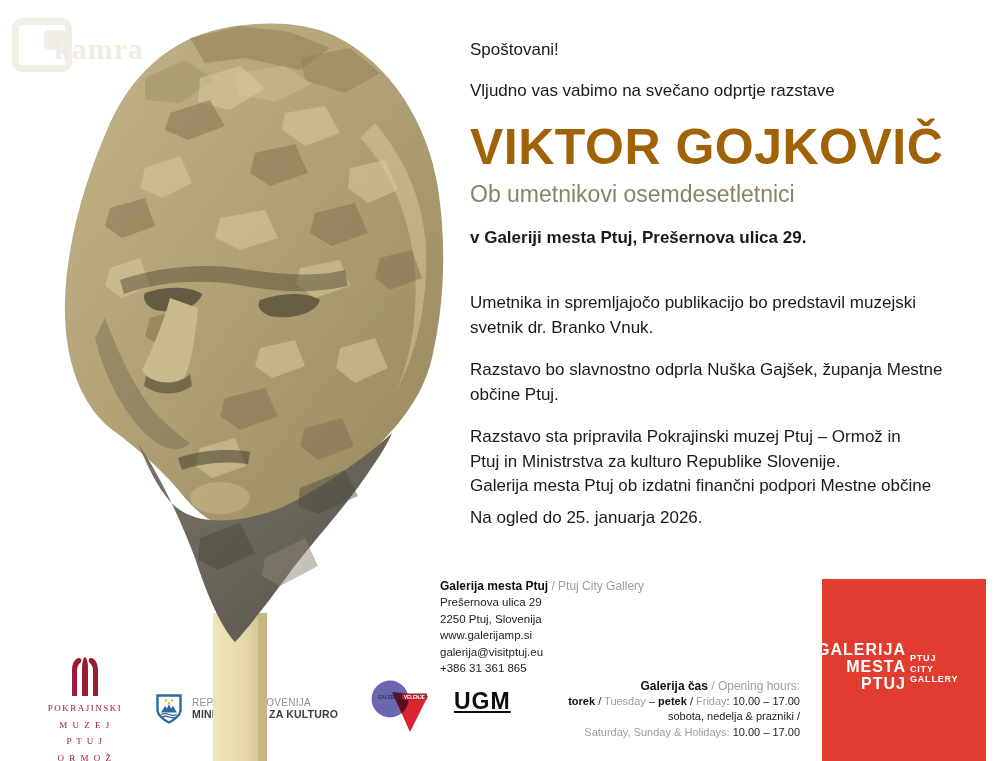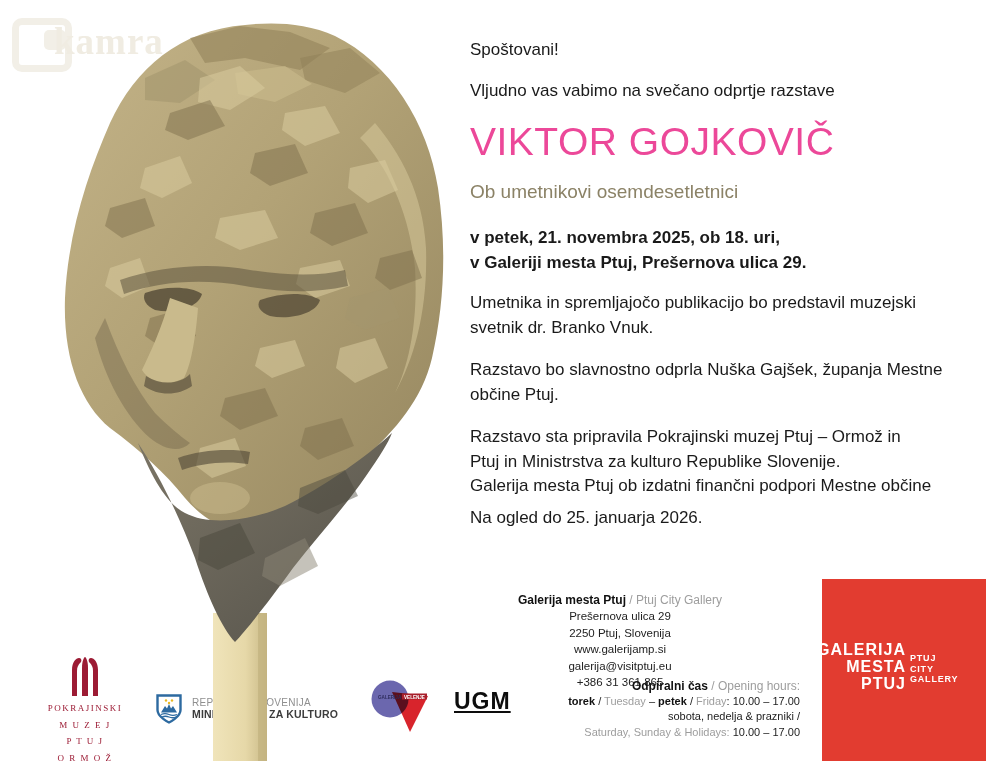--- a/index.html
+++ b/index.html
@@ -7,33 +7,33 @@
     width:1000px;height:761px;position:relative;background:#ffffff;
     font-family:"Liberation Sans",sans-serif;color:#1a1a1a;overflow:hidden;
     -webkit-font-smoothing:antialiased;
   }
   
   .watermark{position:absolute;left:8px;top:12px;width:130px;height:60px;z-index:6;}
   .wm-frame{position:absolute;left:4px;top:6px;width:46px;height:40px;
     border:7px solid #f2efe7;border-radius:10px;}
   .wm-inner{position:absolute;left:36px;top:18px;width:22px;height:20px;
     background:#f2efe7;border-radius:5px;}
-  .wm-text{position:absolute;left:46px;top:8px;font-family:"Liberation Serif",serif;
-    font-weight:bold;font-size:37px;color:#f0ece2;letter-spacing:1px;}
+  .wm-text{position:absolute;left:46px;top:20px;font-family:"Liberation Serif",serif;
+    font-weight:bold;font-size:30px;color:#f0ece2;letter-spacing:1px;}
   
   .col{position:absolute;left:470px;}
   .salutation{top:40px;font-size:17px;}
   .intro{top:81px;font-size:17px;}
-  .title{top:122px;font-size:39px;font-weight:normal;letter-spacing:0.5px;color:#ec4899;line-height:1;}
-  .subtitle{top:181px;font-size:19px;color:#8b8266;}
+  .title{top:122px;font-size:50px;font-weight:bold;letter-spacing:0.5px;color:#a16207;line-height:1;}
+  .subtitle{top:181px;font-size:23px;color:#8b8266;}
   .event{top:225px;font-size:17px;font-weight:bold;line-height:25px;}
   .para{font-size:17px;line-height:24.5px;}
   .p1{top:291px;}.p2{top:358px;}.p3{top:425px;}.p4{top:506px;text-align:center;}
   
-  .contact{position:absolute;right:200px;top:592px;width:360px;text-align:center;
+  .contact{position:absolute;right:200px;top:578px;width:360px;text-align:left;
     font-size:11.5px;line-height:16.4px;color:#222;}
   .contact .line1{font-size:12px;}
   .b{font-weight:bold;color:#111;}
   .g{color:#9d9d9d;}
   .hours{position:absolute;right:200px;top:679px;width:380px;text-align:right;
     font-size:11px;line-height:15.2px;color:#222;}
   .hours .hline1{font-size:12px;}
   
   .red-block{position:absolute;left:822px;top:579px;width:164px;height:182px;background:#e23c30;}
   .gmp-big{position:absolute;right:80px;top:62px;text-align:right;color:#fff;
@@ -151,21 +151,20 @@
   <div class="wm-inner"></div>
   <span class="wm-text">kamra</span>
 </div>
 
 <div class="col salutation">Spoštovani!</div>
 <div class="col intro">Vljudno vas vabimo na svečano odprtje razstave</div>
 <div class="col title">VIKTOR GOJKOVIČ</div>
 <div class="col subtitle">Ob umetnikovi osemdesetletnici</div>
 
 <div class="col event">
-  <div>v petek, 21. novembra 2025, ob 18. uri,</div>
   <div>v Galeriji mesta Ptuj, Prešernova ulica 29.</div>
 </div>
 
 <div class="col para p1">
   <div>Umetnika in spremljajočo publikacijo bo predstavil muzejski</div>
   <div>svetnik dr. Branko Vnuk.</div>
 </div>
 <div class="col para p2">
   <div>Razstavo bo slavnostno odprla Nuška Gajšek, županja Mestne</div>
   <div>občine Ptuj.</div>
@@ -183,21 +182,21 @@
   </div>
   <div>Prešernova ulica 29</div>
   <div>2250 Ptuj, Slovenija</div>
   <div>www.galerijamp.si</div>
   <div>galerija@visitptuj.eu</div>
   <div>+386 31 361 865</div>
 </div>
 
 <div class="hours">
   <div class="hline1">
-    <span class="b">Odpiralni čas</span><span class="g"> / </span><span class="g">Opening hours:</span>
+    <span class="b">Galerija čas</span><span class="g"> / </span><span class="g">Opening hours:</span>
   </div>
   <div>
     <span class="b">torek</span><span> / </span><span class="g">Tuesday</span><span> – </span><span class="b">petek</span><span> / </span><span class="g">Friday</span><span>: 10.00 – 17.00</span>
   </div>
   <div>sobota, nedelja &amp; prazniki /</div>
   <div>
     <span class="g">Saturday, Sunday &amp; Holidays:</span><span> 10.00 – 17.00</span>
   </div>
 </div>
 

